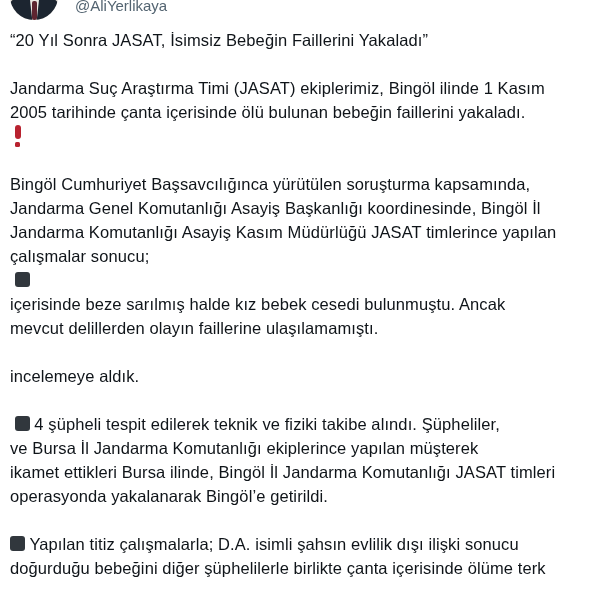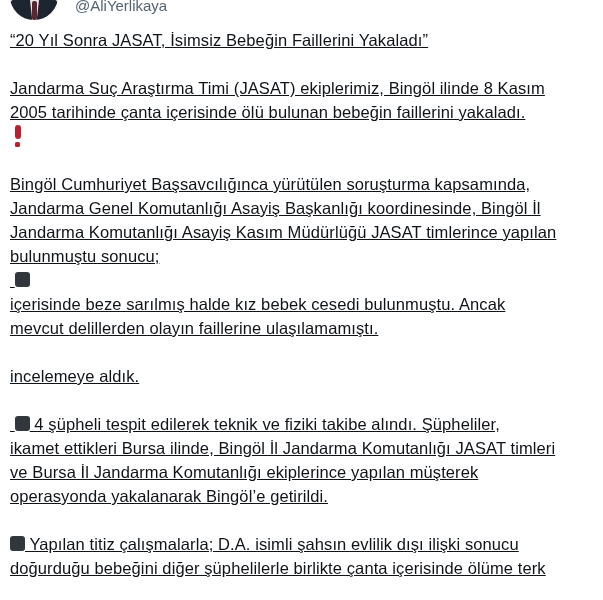--- a/index.html
+++ b/index.html
@@ -61,21 +61,20 @@
     color: var(--text, #0f1419);
     font-size: 16.5px;
     letter-spacing: 0.1px;
   }
   .para { margin: 0 0 24px 0; }
   .line {
     height: 24px;
     line-height: 24px;
     white-space: pre;
     overflow: hidden;
-    text-decoration: underline;
   }
 
   
   .emoji { display: inline-block; }
   .emoji.black-square {
     width: 15px; height: 15px;
     border-radius: 3px;
     background: var(--black-square, #31373D);
     vertical-align: -1px;
   }
@@ -117,40 +116,40 @@
     <div class="avatar-tie"></div>
   </div>
 
   <div class="handle">@AliYerlikaya</div>
 
   <div class="tweet-body">
       <div class="para">
         <div class="line"><span>“20 Yıl Sonra JASAT, İsimsiz Bebeğin Faillerini Yakaladı”</span></div>
       </div>
       <div class="para">
-        <div class="line"><span>Jandarma Suç Araştırma Timi (JASAT) ekiplerimiz, Bingöl ilinde 8 Kasım</span></div>
+        <div class="line"><span>Jandarma Suç Araştırma Timi (JASAT) ekiplerimiz, Bingöl ilinde 1 Kasım</span></div>
         <div class="line"><span>2005 tarihinde çanta içerisinde ölü bulunan bebeğin faillerini yakaladı.</span></div>
         <div class="line"><span class="emoji exclamation"></span></div>
       </div>
       <div class="para">
         <div class="line"><span>Bingöl Cumhuriyet Başsavcılığınca yürütülen soruşturma kapsamında,</span></div>
         <div class="line"><span>Jandarma Genel Komutanlığı Asayiş Başkanlığı koordinesinde, Bingöl İl</span></div>
         <div class="line"><span>Jandarma Komutanlığı Asayiş Kasım Müdürlüğü JASAT timlerince yapılan</span></div>
-        <div class="line"><span>bulunmuştu sonucu;</span></div>
+        <div class="line"><span>çalışmalar sonucu;</span></div>
         <div class="line"><span> </span><span class="emoji black-square"></span></div>
         <div class="line"><span>içerisinde beze sarılmış halde kız bebek cesedi bulunmuştu. Ancak</span></div>
         <div class="line"><span>mevcut delillerden olayın faillerine ulaşılamamıştı.</span></div>
       </div>
       <div class="para">
         <div class="line"><span>incelemeye aldık.</span></div>
       </div>
       <div class="para">
         <div class="line"><span> </span><span class="emoji black-square"></span><span> 4 şüpheli tespit edilerek teknik ve fiziki takibe alındı. Şüpheliler,</span></div>
+        <div class="line"><span>ve Bursa İl Jandarma Komutanlığı ekiplerince yapılan müşterek</span></div>
         <div class="line"><span>ikamet ettikleri Bursa ilinde, Bingöl İl Jandarma Komutanlığı JASAT timleri</span></div>
-        <div class="line"><span>ve Bursa İl Jandarma Komutanlığı ekiplerince yapılan müşterek</span></div>
         <div class="line"><span>operasyonda yakalanarak Bingöl’e getirildi.</span></div>
       </div>
       <div class="para">
         <div class="line"><span class="emoji black-square"></span><span> Yapılan titiz çalışmalarla; D.A. isimli şahsın evlilik dışı ilişki sonucu</span></div>
         <div class="line"><span>doğurduğu bebeğini diğer şüphelilerle birlikte çanta içerisinde ölüme terk</span></div>
       </div>
     </div>
 
 </div>
 

